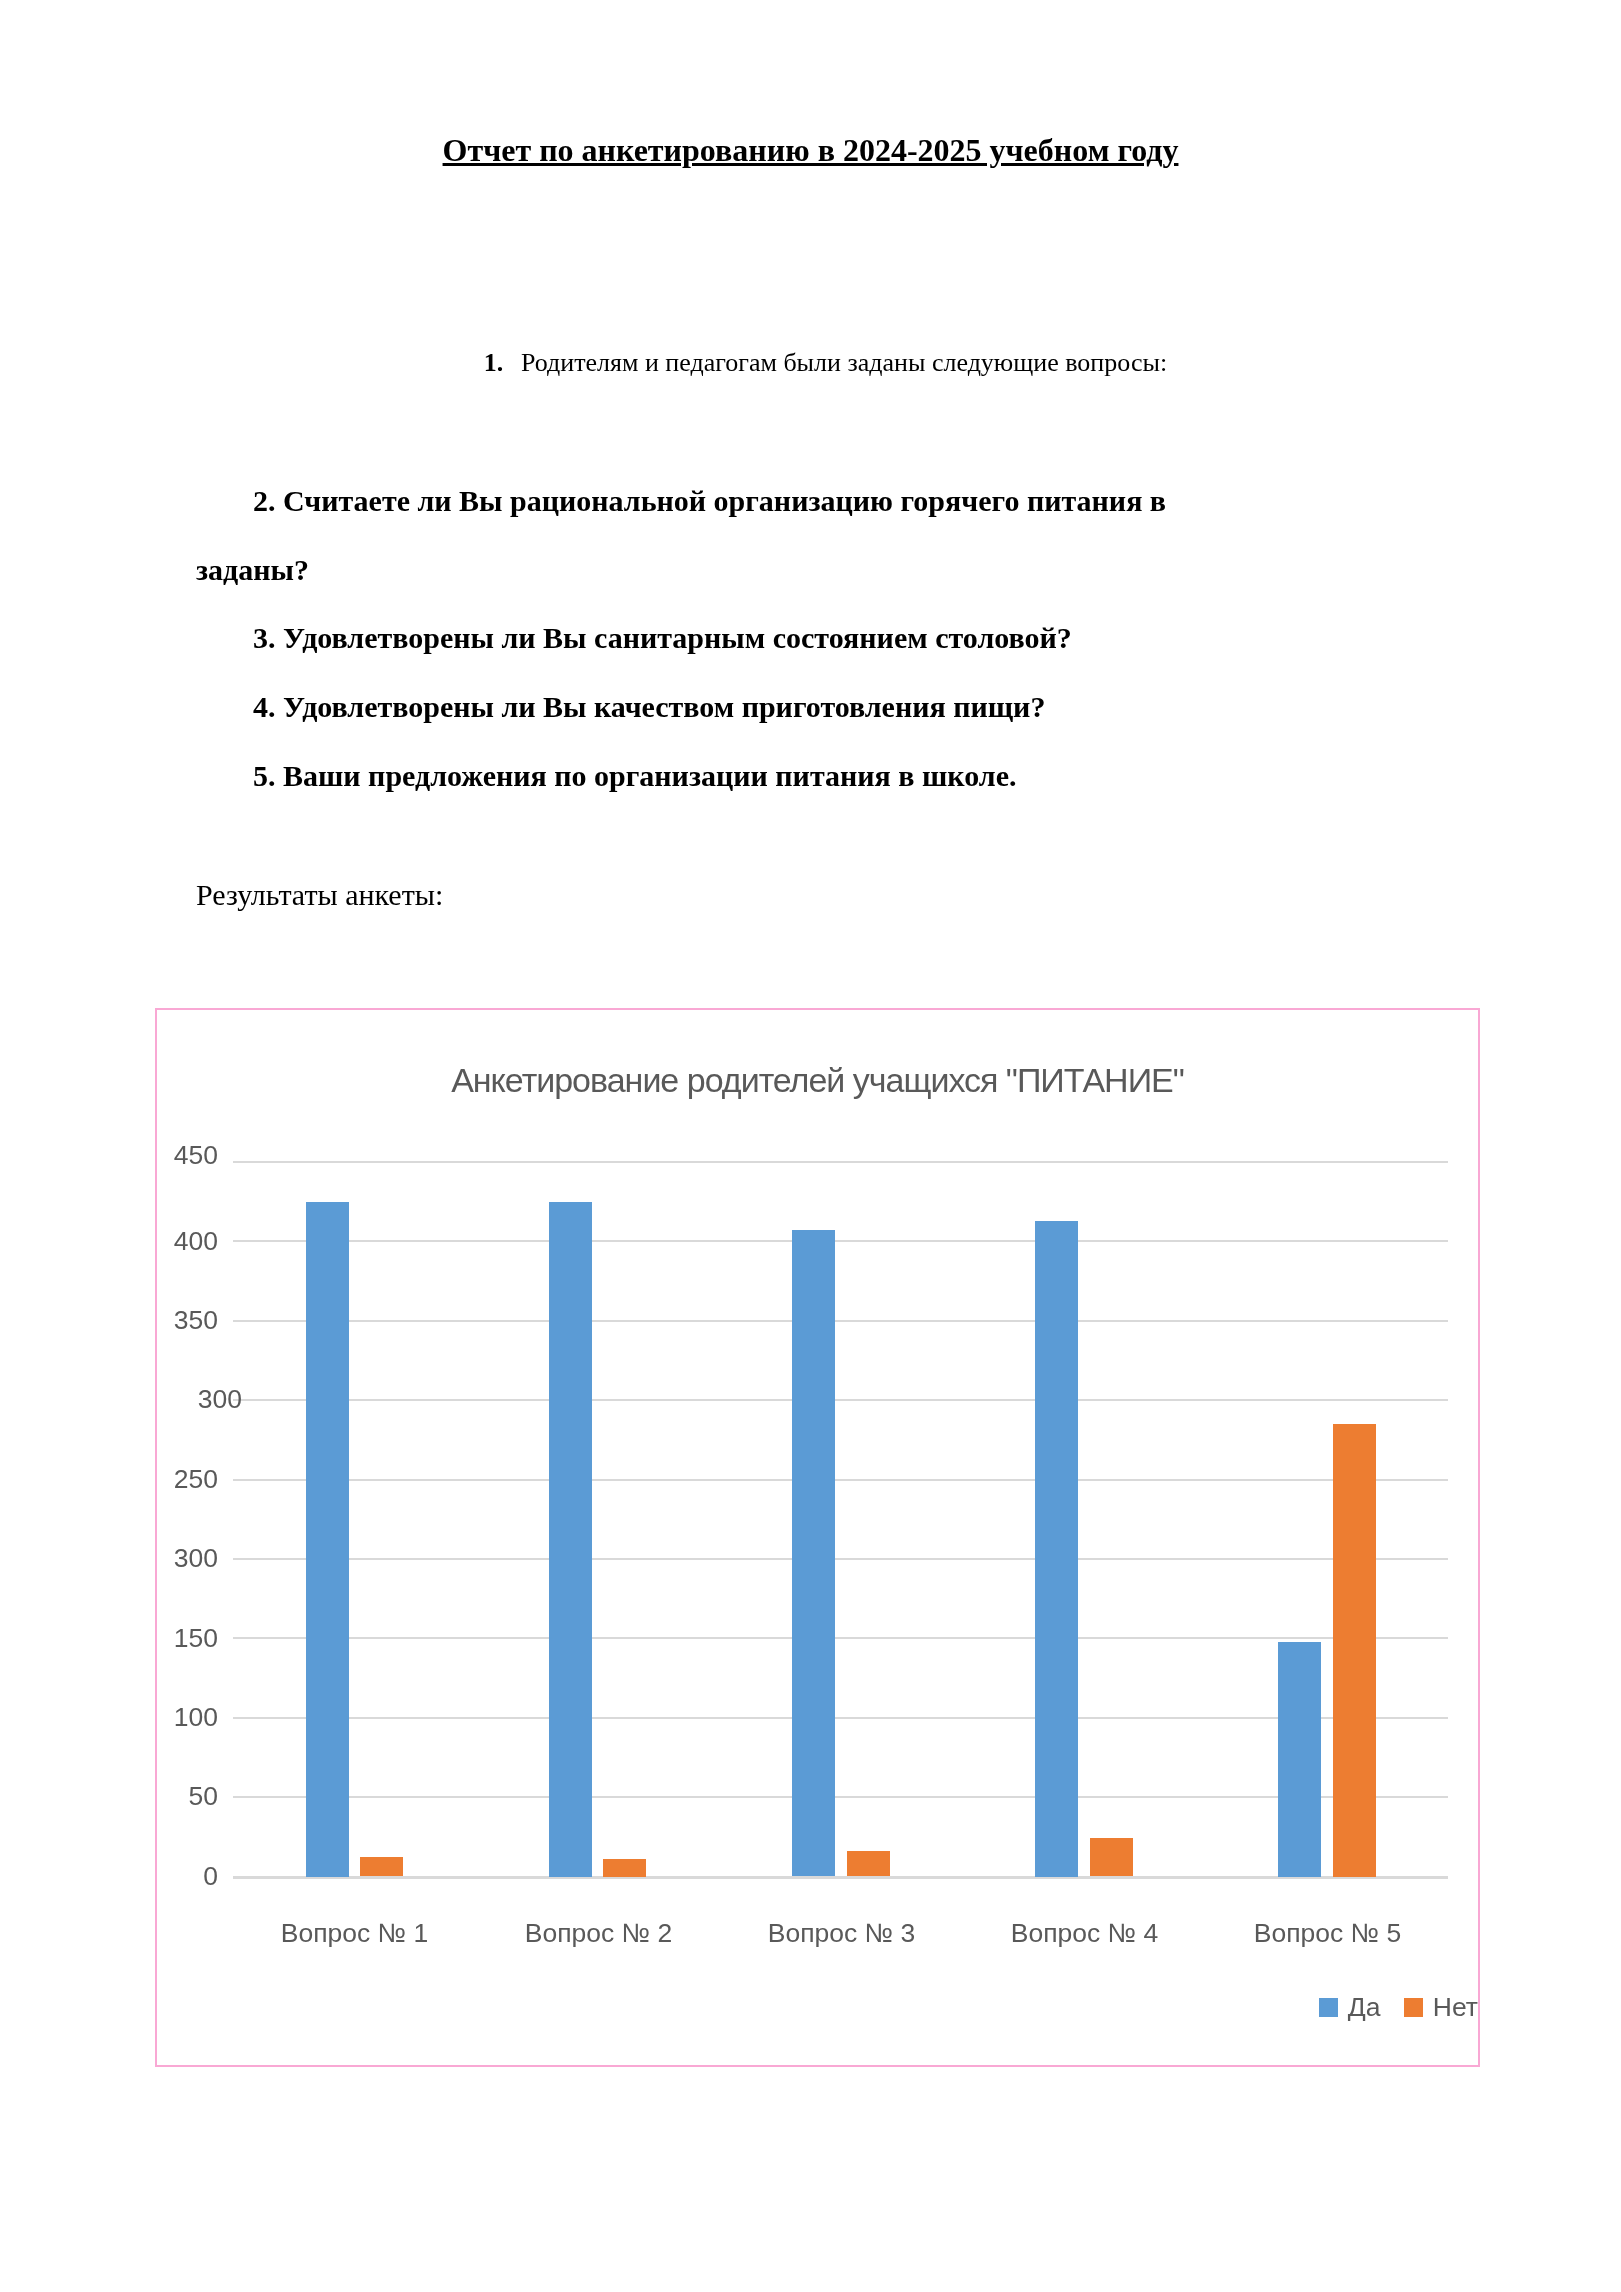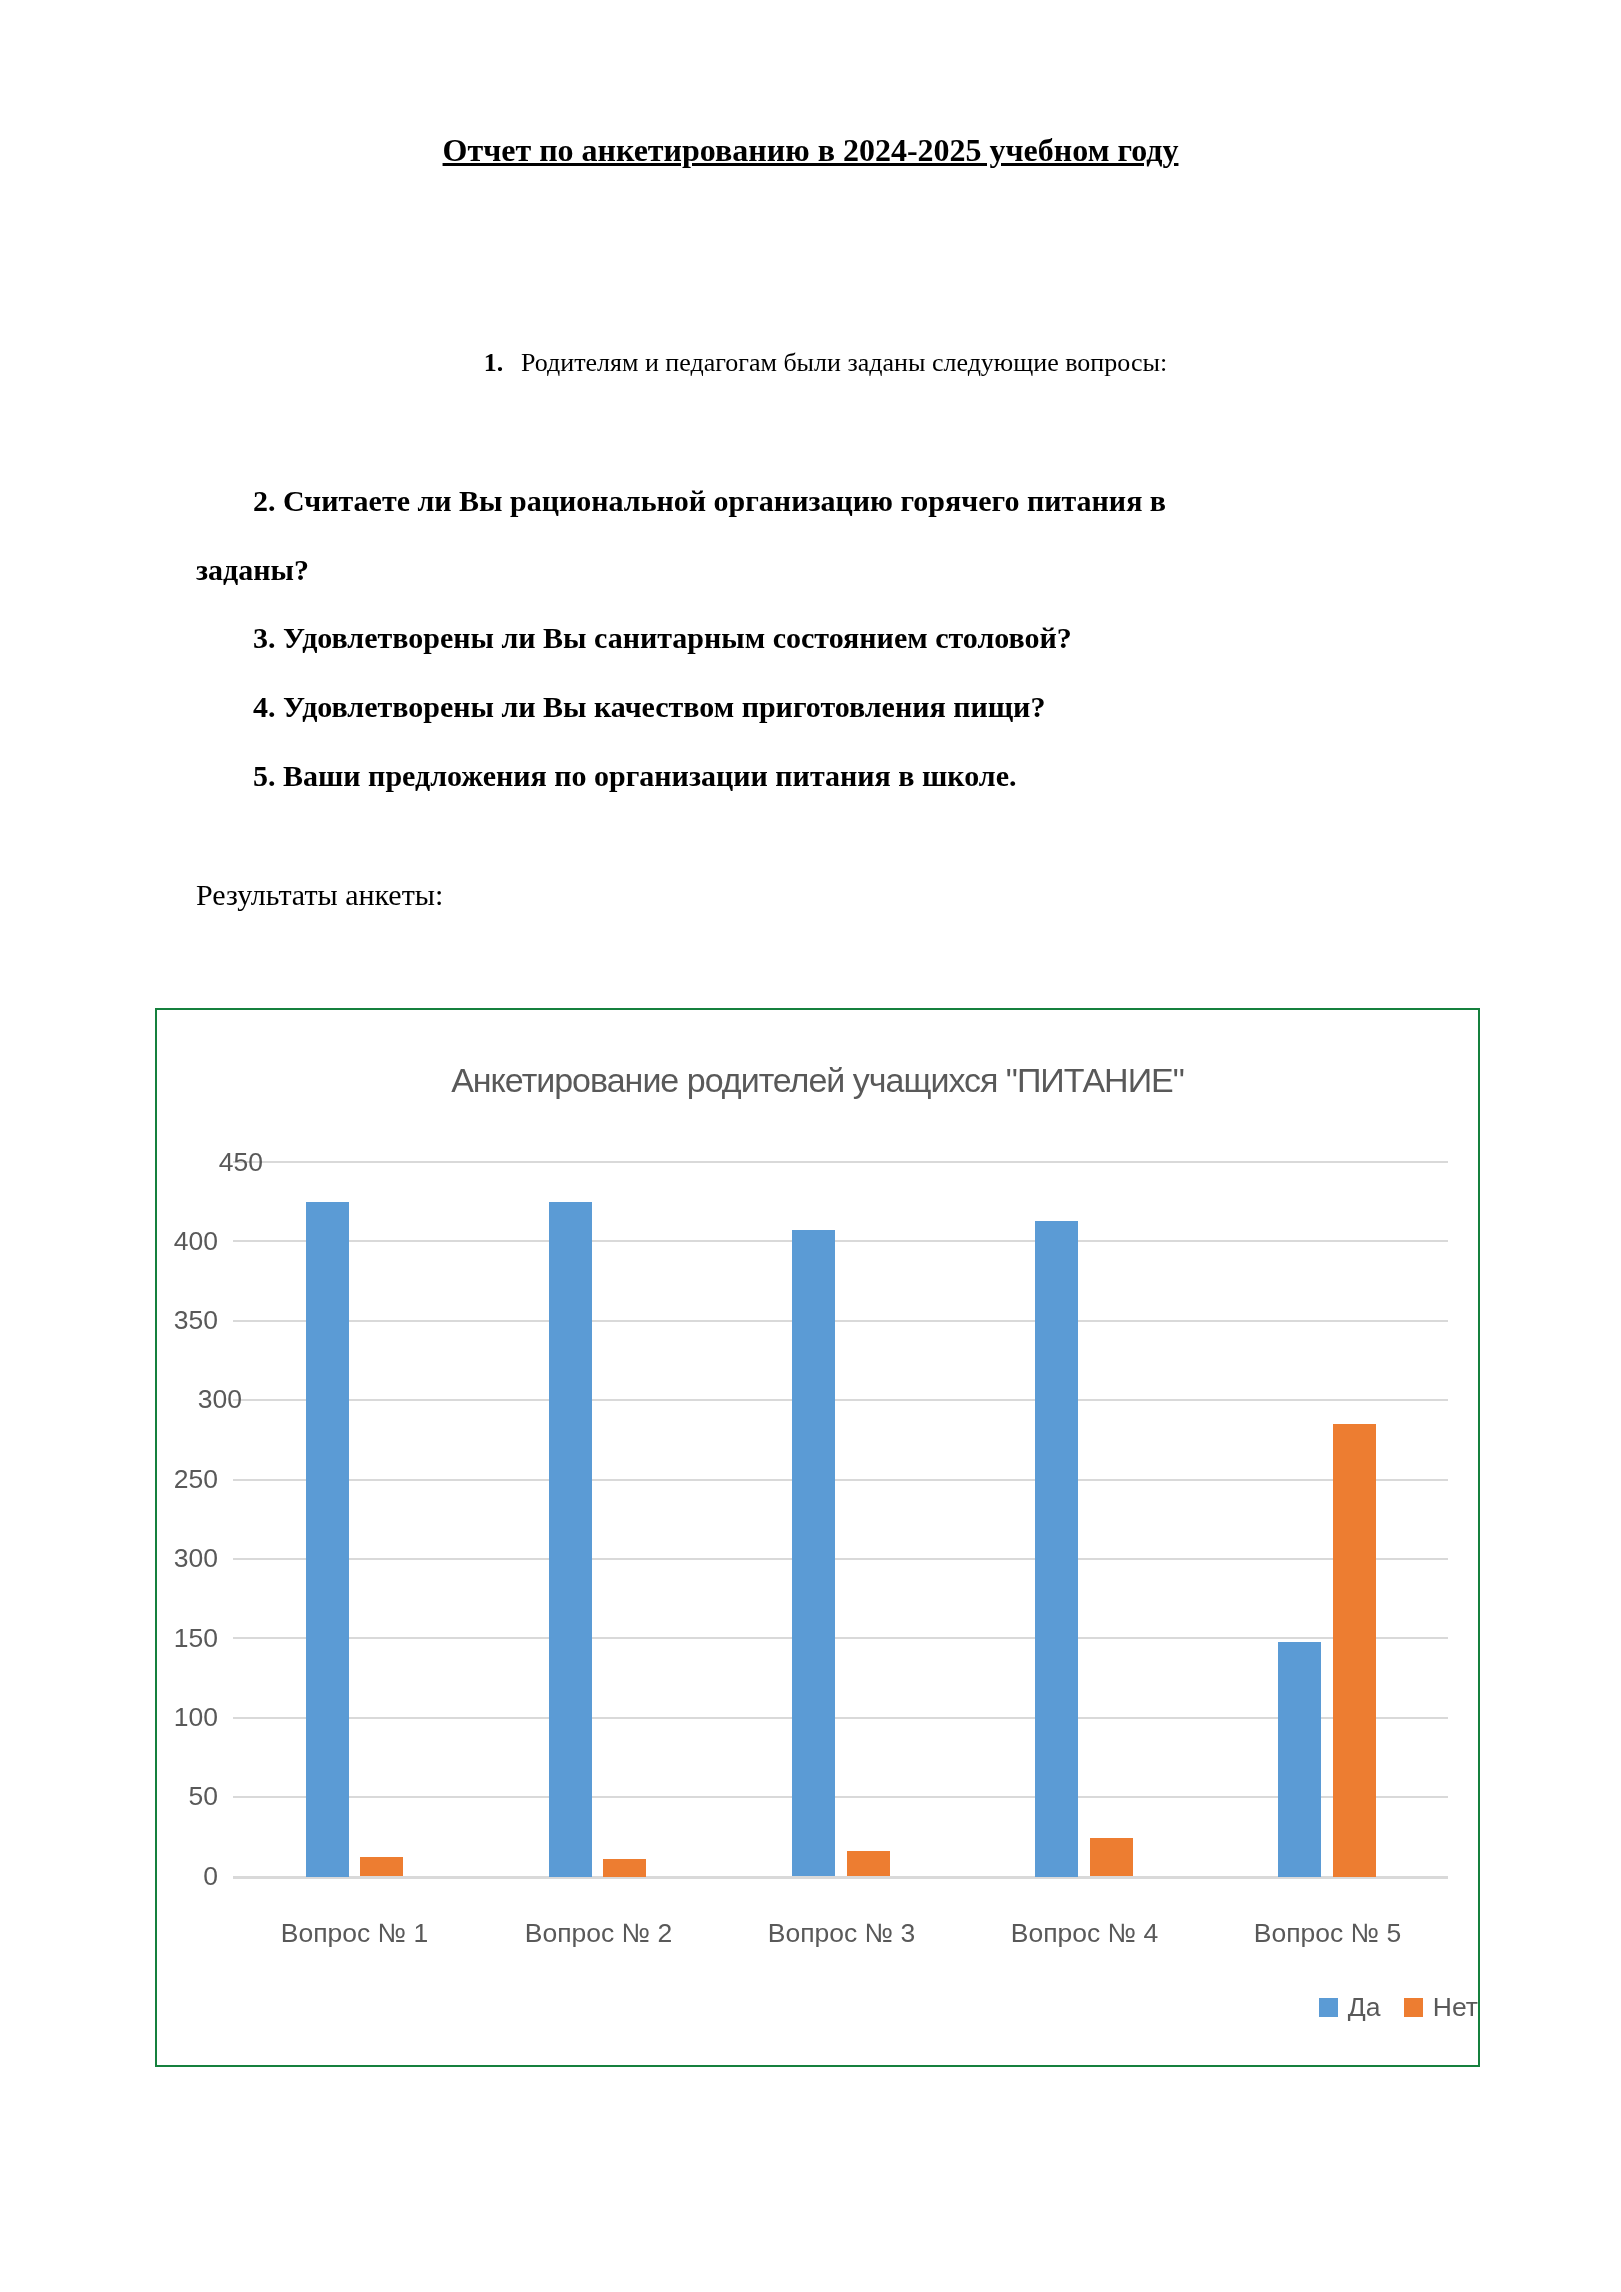--- a/index.html
+++ b/index.html
@@ -33,21 +33,21 @@
   .q4{top:690px;}
   .q5{top:759px;}
   .results-label{
     position:absolute;top:878px;left:196px;font-size:30px;
   }
   
   .chart-frame{
     position:absolute;left:155px;top:1008px;
     width:1325px;height:1059px;
     background:#ffffff;
-    border:2px solid #15803d;
+    border:2px solid #f9a8d4;
     box-sizing:border-box;
     font-family:"Liberation Sans", sans-serif;
   }
   .chart-title{
     position:absolute;top:51px;left:0;width:100%;
     text-align:center;font-size:34px;color:#595959;
     letter-spacing:-1px;
   }
   .plot{
     position:absolute;left:76px;top:152px;width:1215px;height:715px;
@@ -127,21 +127,21 @@
       </div>
   <div class="ytick" style="top: 852px;">0</div>
       <div class="ytick" style="top: 772px;">50</div>
       <div class="ytick" style="top: 693px;">100</div>
       <div class="ytick" style="top: 614px;">150</div>
       <div class="ytick" style="top: 534px;">300</div>
       <div class="ytick" style="top: 455px;">250</div>
       <div class="ytick" style="top: 375px; padding-left: 24px;">300</div>
       <div class="ytick" style="top: 296px;">350</div>
       <div class="ytick" style="top: 217px;">400</div>
-      <div class="ytick" style="top: 138px; padding-left: 45px;">450</div>
+      <div class="ytick" style="top: 131px;">450</div>
       <div class="xlabel" style="left: 76px; width: 243px; top: 908px;">Вопрос № 1</div>
       <div class="xlabel" style="left: 320px; width: 243px; top: 908px;">Вопрос № 2</div>
       <div class="xlabel" style="left: 563px; width: 243px; top: 908px;">Вопрос № 3</div>
       <div class="xlabel" style="left: 806px; width: 243px; top: 908px;">Вопрос № 4</div>
       <div class="xlabel" style="left: 1049px; width: 243px; top: 908px;">Вопрос № 5</div>
     </div>
 
 </div>
 
 

